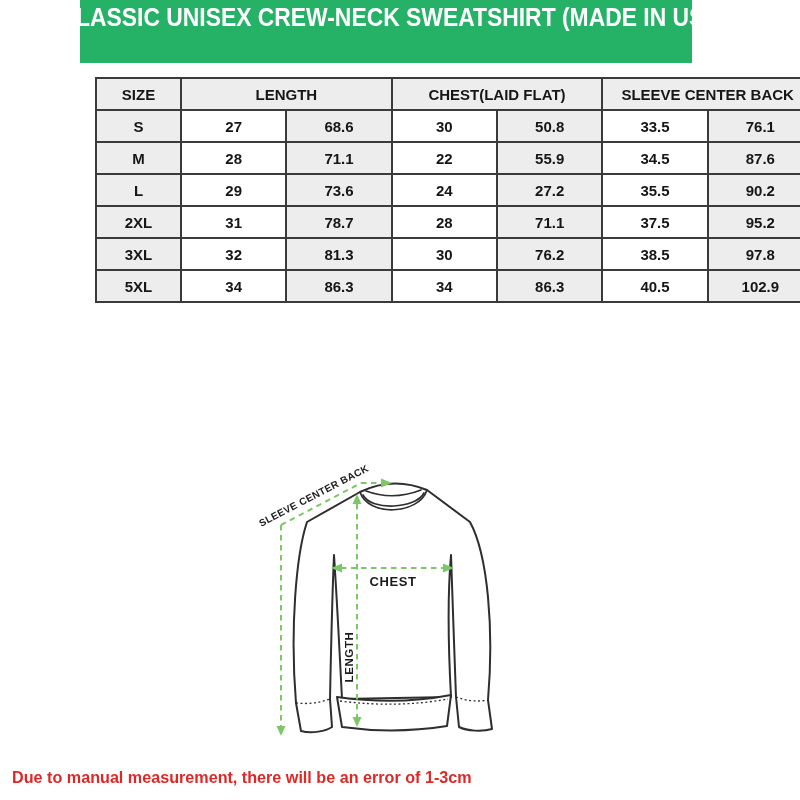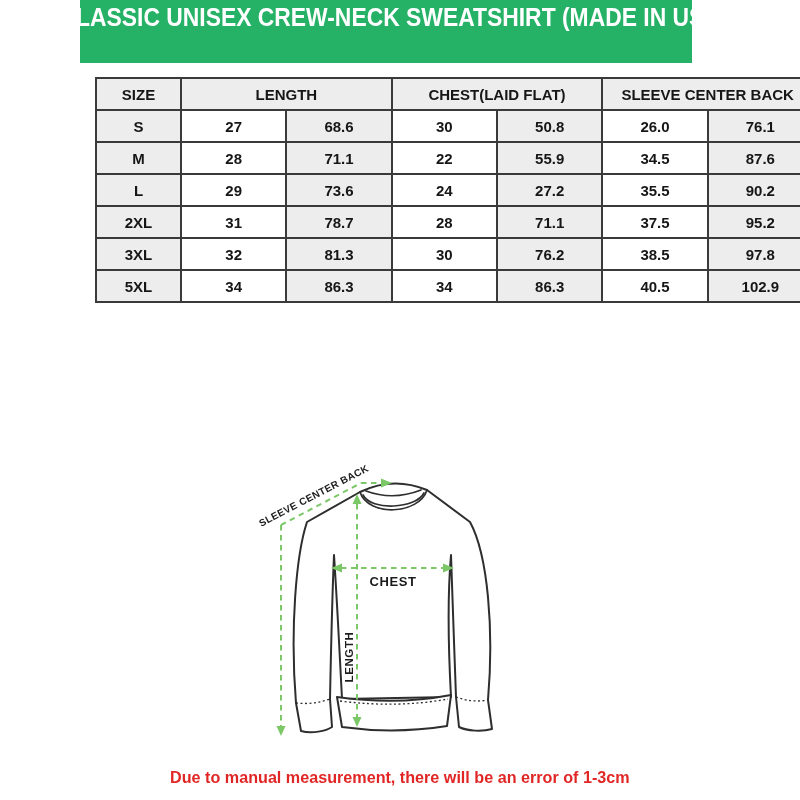--- a/index.html
+++ b/index.html
@@ -48,21 +48,20 @@
   .seam    { fill: none; stroke: var(--outline); stroke-width: 1.7; stroke-linecap: round; }
   .stitch  { fill: none; stroke: var(--outline); stroke-width: 1.3; stroke-dasharray: 2 2.5; }
   .dash    { fill: none; stroke: var(--dash-green); stroke-width: 2; stroke-dasharray: 5.5 4.5; }
   .arr     { fill: var(--dash-green); stroke: none; }
   .dlabel  { font-family: "Liberation Sans", sans-serif; font-weight: 700; fill: #1c1c1c; }
   .dlabel-sleeve { font-size: 10px; letter-spacing: 0.4px; }
   .dlabel-chest  { font-size: 13px; letter-spacing: 0.6px; }
   .dlabel-length { font-size: 11.5px; letter-spacing: 0.6px; }
   .note {
     position: absolute; left: 0; top: 768px; width: 800px;
-    text-align: center;
   }
   .note .note-text {
     color: var(--note-red); font-weight: 700; font-size: 17px;
     display: inline-block; transform: scaleX(0.95); white-space: nowrap;
   }
 </style>
 </head>
 <body>
 
 <div class="banner">
@@ -87,21 +86,21 @@
       <td class="c-gray" colspan="2">SLEEVE CENTER BACK</td>
     </tr>
   </thead>
   <tbody>
       <tr>
         <td class="c-gray">S</td>
         <td>27</td>
         <td class="c-gray">68.6</td>
         <td>30</td>
         <td class="c-gray">50.8</td>
-        <td>26.0</td>
+        <td>33.5</td>
         <td class="c-gray">76.1</td>
       </tr>
       <tr>
         <td class="c-gray">M</td>
         <td>28</td>
         <td class="c-gray">71.1</td>
         <td>22</td>
         <td class="c-gray">55.9</td>
         <td>34.5</td>
         <td class="c-gray">87.6</td>

